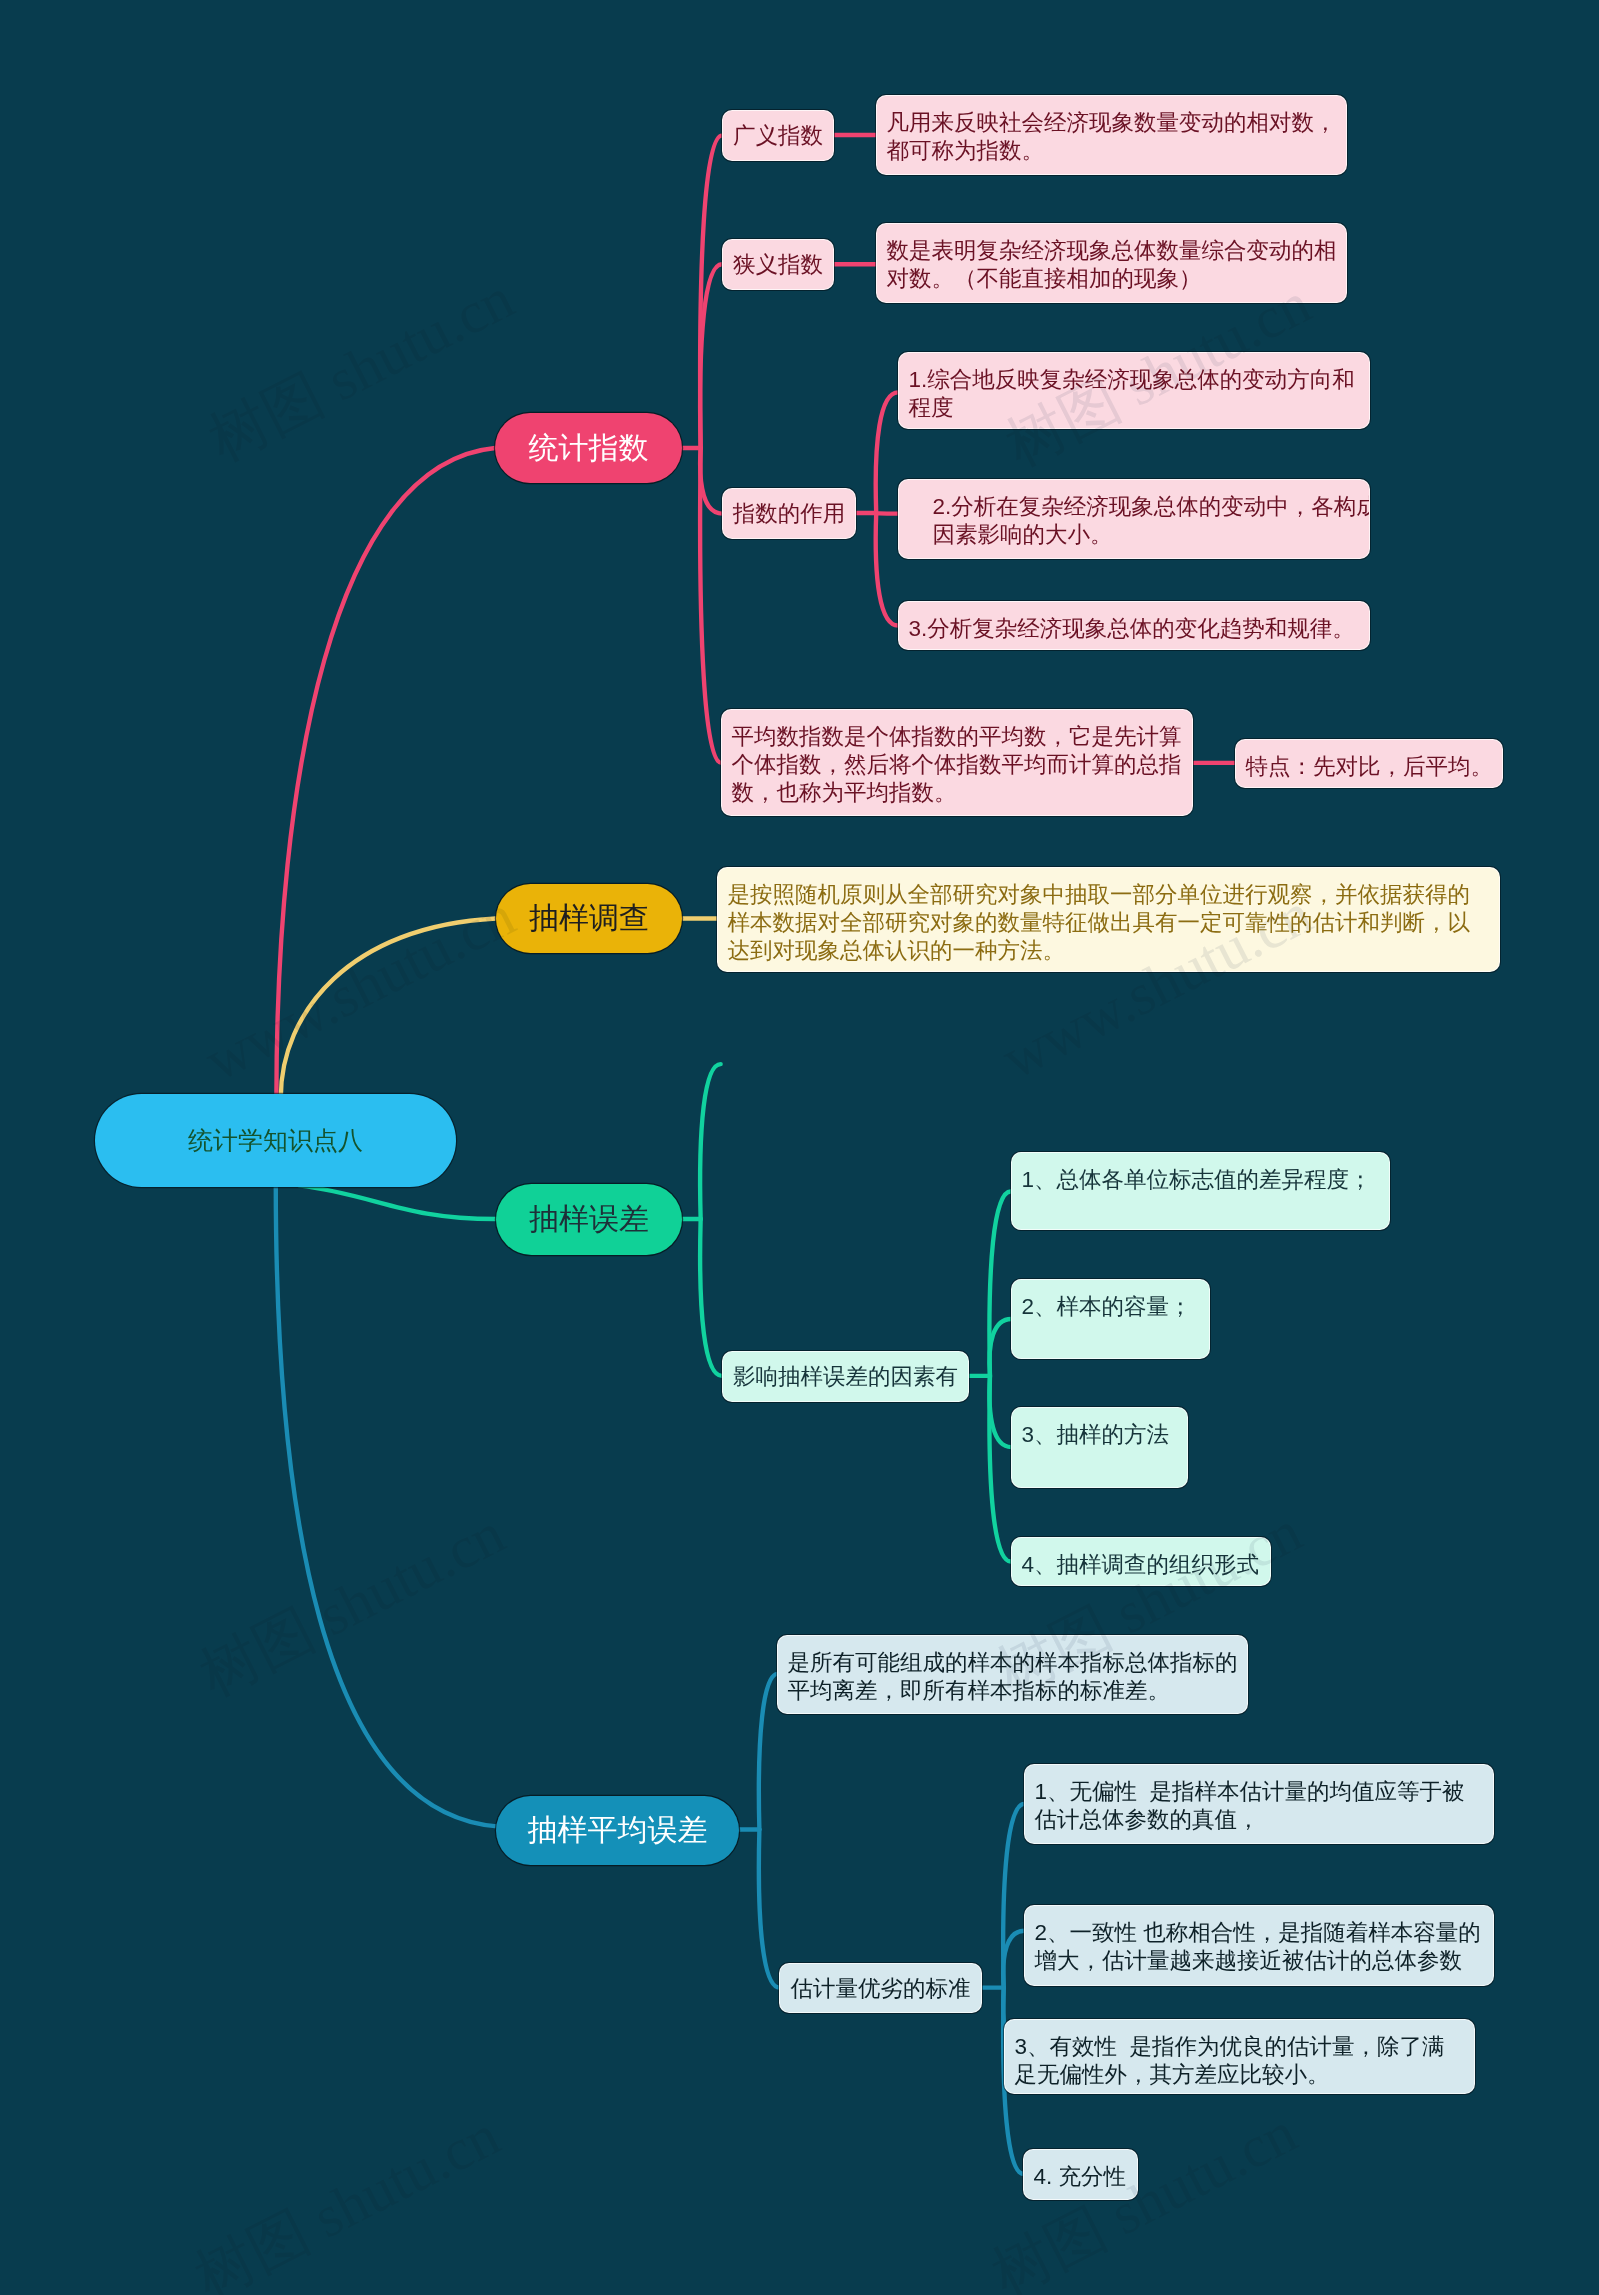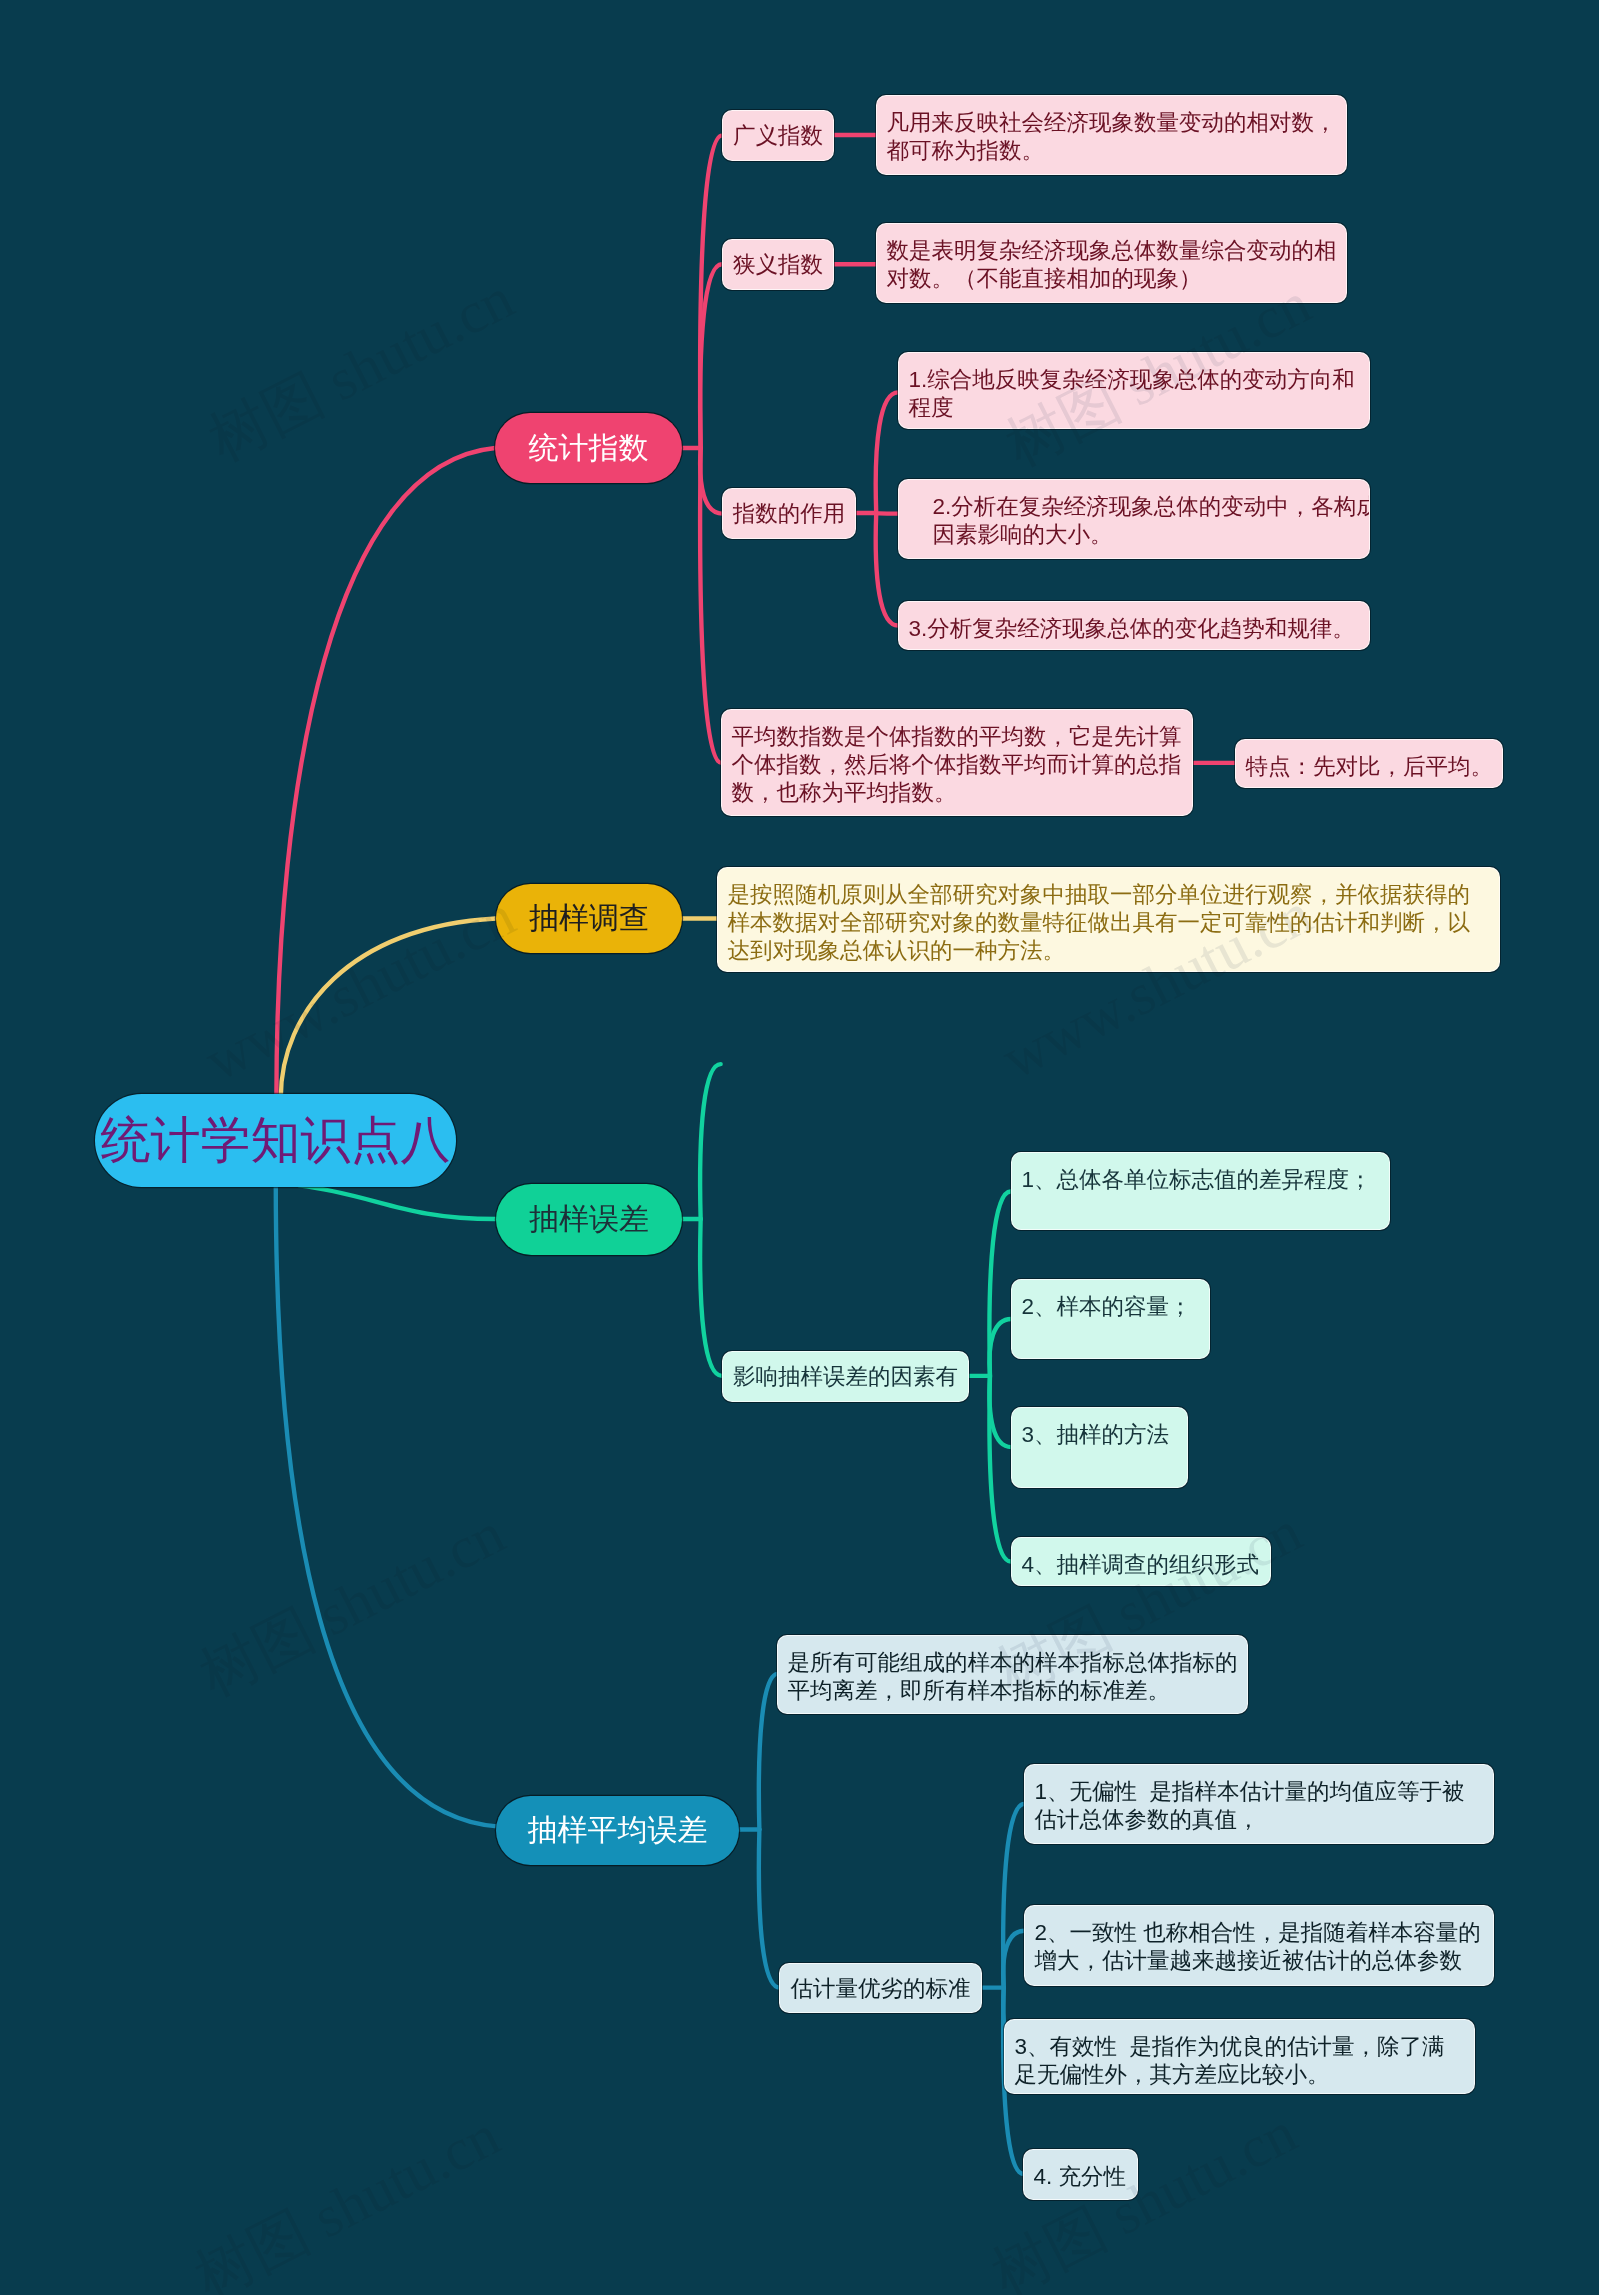--- a/index.html
+++ b/index.html
@@ -5,21 +5,21 @@
   html,body{margin:0;padding:0;}
   body{
     width:1600px;height:2295px;overflow:hidden;position:relative;
     background:#083C4E;
     font-family:"Liberation Sans",sans-serif;
   }
   #stage{position:absolute;left:0;top:0;width:1600px;height:2295px;}
   svg.links{position:absolute;left:0;top:0;width:1600px;height:2295px;}
   .node{position:absolute;box-sizing:border-box;}
   .pill{display:flex;align-items:center;justify-content:center;text-align:center;}
-  .root{background:#2BBEF0;border-radius:47px;color:#701a75;font-size:50px;letter-spacing:0px;
+  .root{background:#2BBEF0;border-radius:47px;color:#14532d;font-size:25px;letter-spacing:0px;
         box-shadow:0 0 0 1.2px rgba(5,15,22,0.60);}
   .branch{border-radius:37px;font-size:30px;letter-spacing:0px;
           box-shadow:0 0 0 1.2px rgba(5,15,22,0.70);}
   .b-pink{background:#EF4370;color:#fff;}
   .b-yellow{background:#eab308;color:#1f1f1f;}
   .b-green{background:#10D197;color:#1e3038;}
   .b-blue{background:#1490B8;color:#ffffff;}
   .leaf{border-radius:10px;font-size:22.5px;box-sizing:border-box;overflow:hidden;
         border:1.2px solid rgba(255,255,255,0.72);box-shadow:0 0 0 0.9px rgba(2,12,20,0.55);}
   .leaf .tx{display:block;padding:12.5px 0 0 9.4px;line-height:28px;white-space:pre;}

